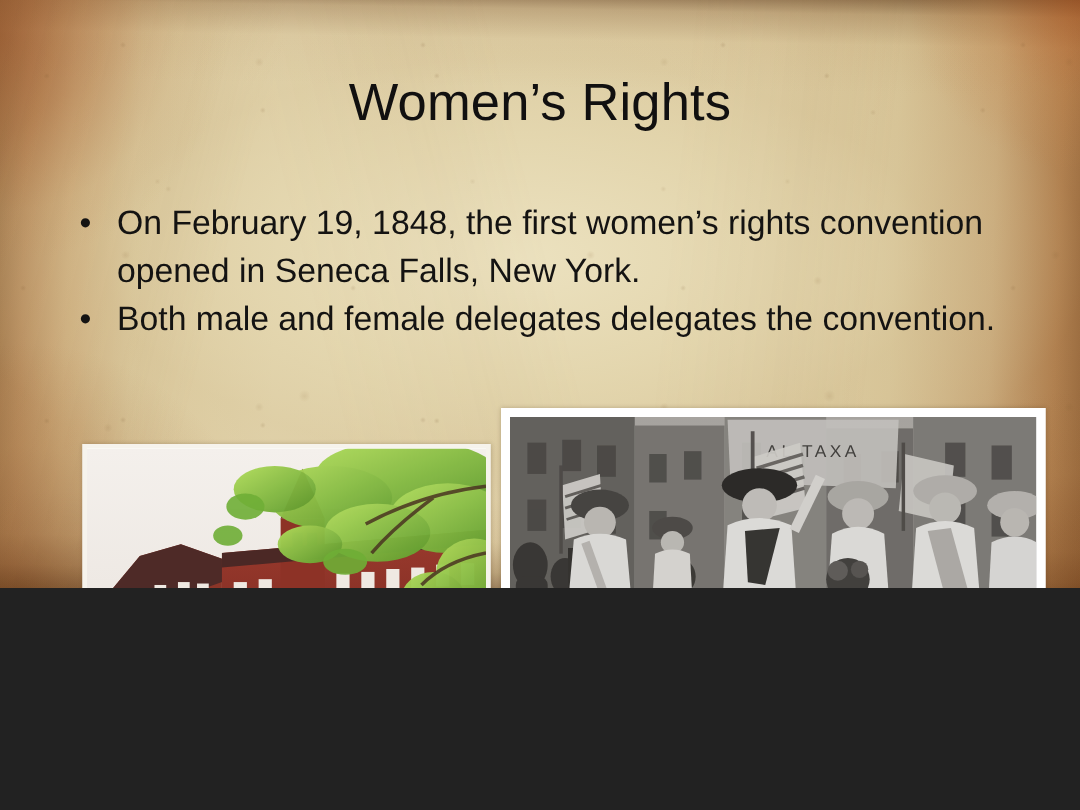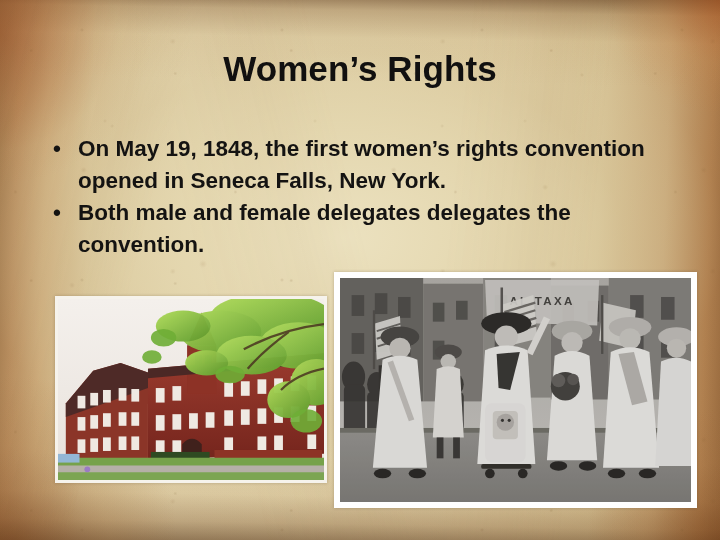--- a/index.html
+++ b/index.html
@@ -3,25 +3,24 @@
 <meta charset="utf-8">
 <style>
   html, body {
     margin: 0;
     padding: 0;
     background: #222;
   }
   #slide {
     position: relative;
     width: 720px;
-    height: 540px;
+    height: 392px;
     overflow: hidden;
     font-family: "Liberation Sans", sans-serif;
     background-color: #c2410c;
-    font-weight: bold;
   }
 
   
   .bg-layer {
     position: absolute;
     inset: 0;
     pointer-events: none;
   }
   .bg-base {
     background:
@@ -185,21 +184,21 @@
   <div class="bg-layer bg-corner-br"></div>
   <div class="bg-layer bg-streaks"></div>
   <div class="bg-layer bg-speckle"></div>
 
   <div class="title">Women’s Rights</div>
 
   <div class="body">
 
     <div class="bullet-row">
       <span class="bullet-dot">•</span>
-      <span class="bullet-text">On May 19, 1848, the first women’s rights convention opened in Seneca Falls, New York.</span>
+      <span class="bullet-text">On February 19, 1848, the first women’s rights convention opened in Seneca Falls, New York.</span>
     </div>
 
     <div class="bullet-row">
       <span class="bullet-dot">•</span>
       <span class="bullet-text">Both male and female delegates delegates the convention.</span>
     </div>
 
   </div>
 
   <div class="photo" id="photo-campus">

